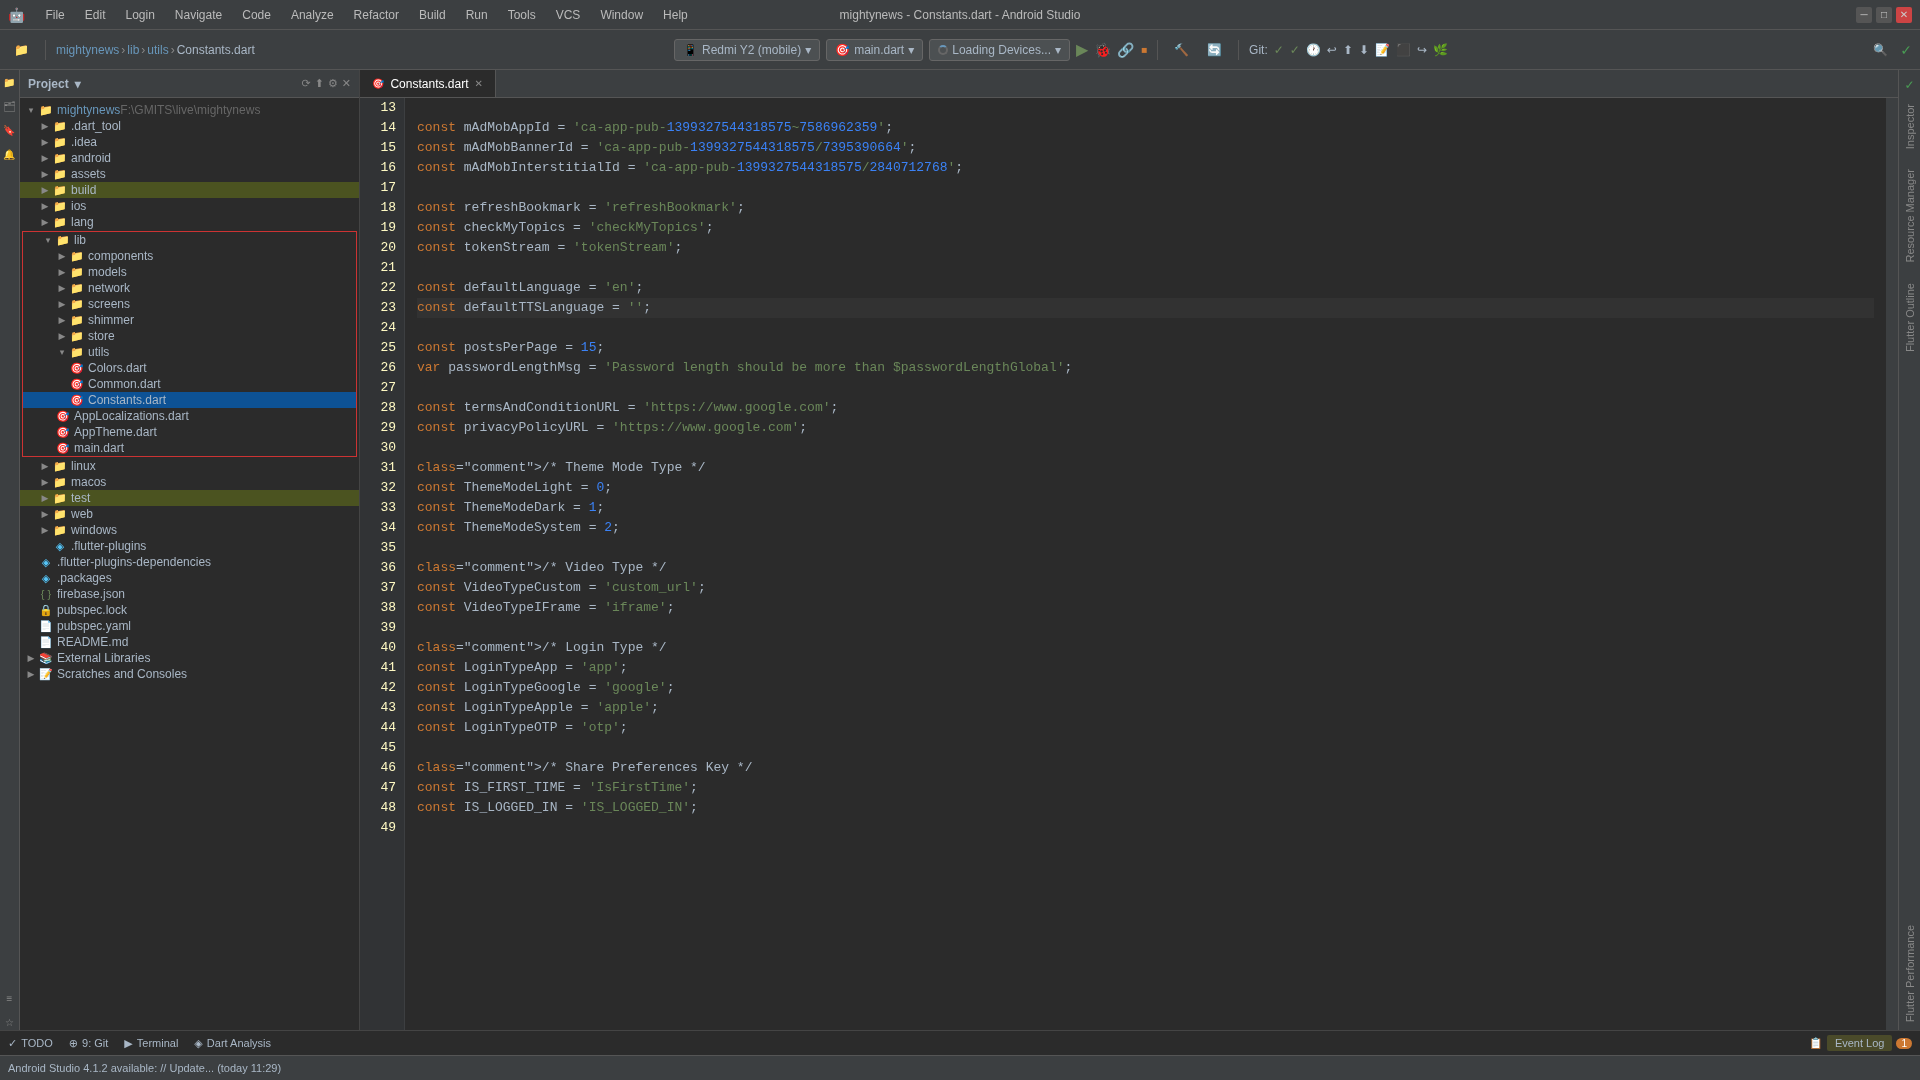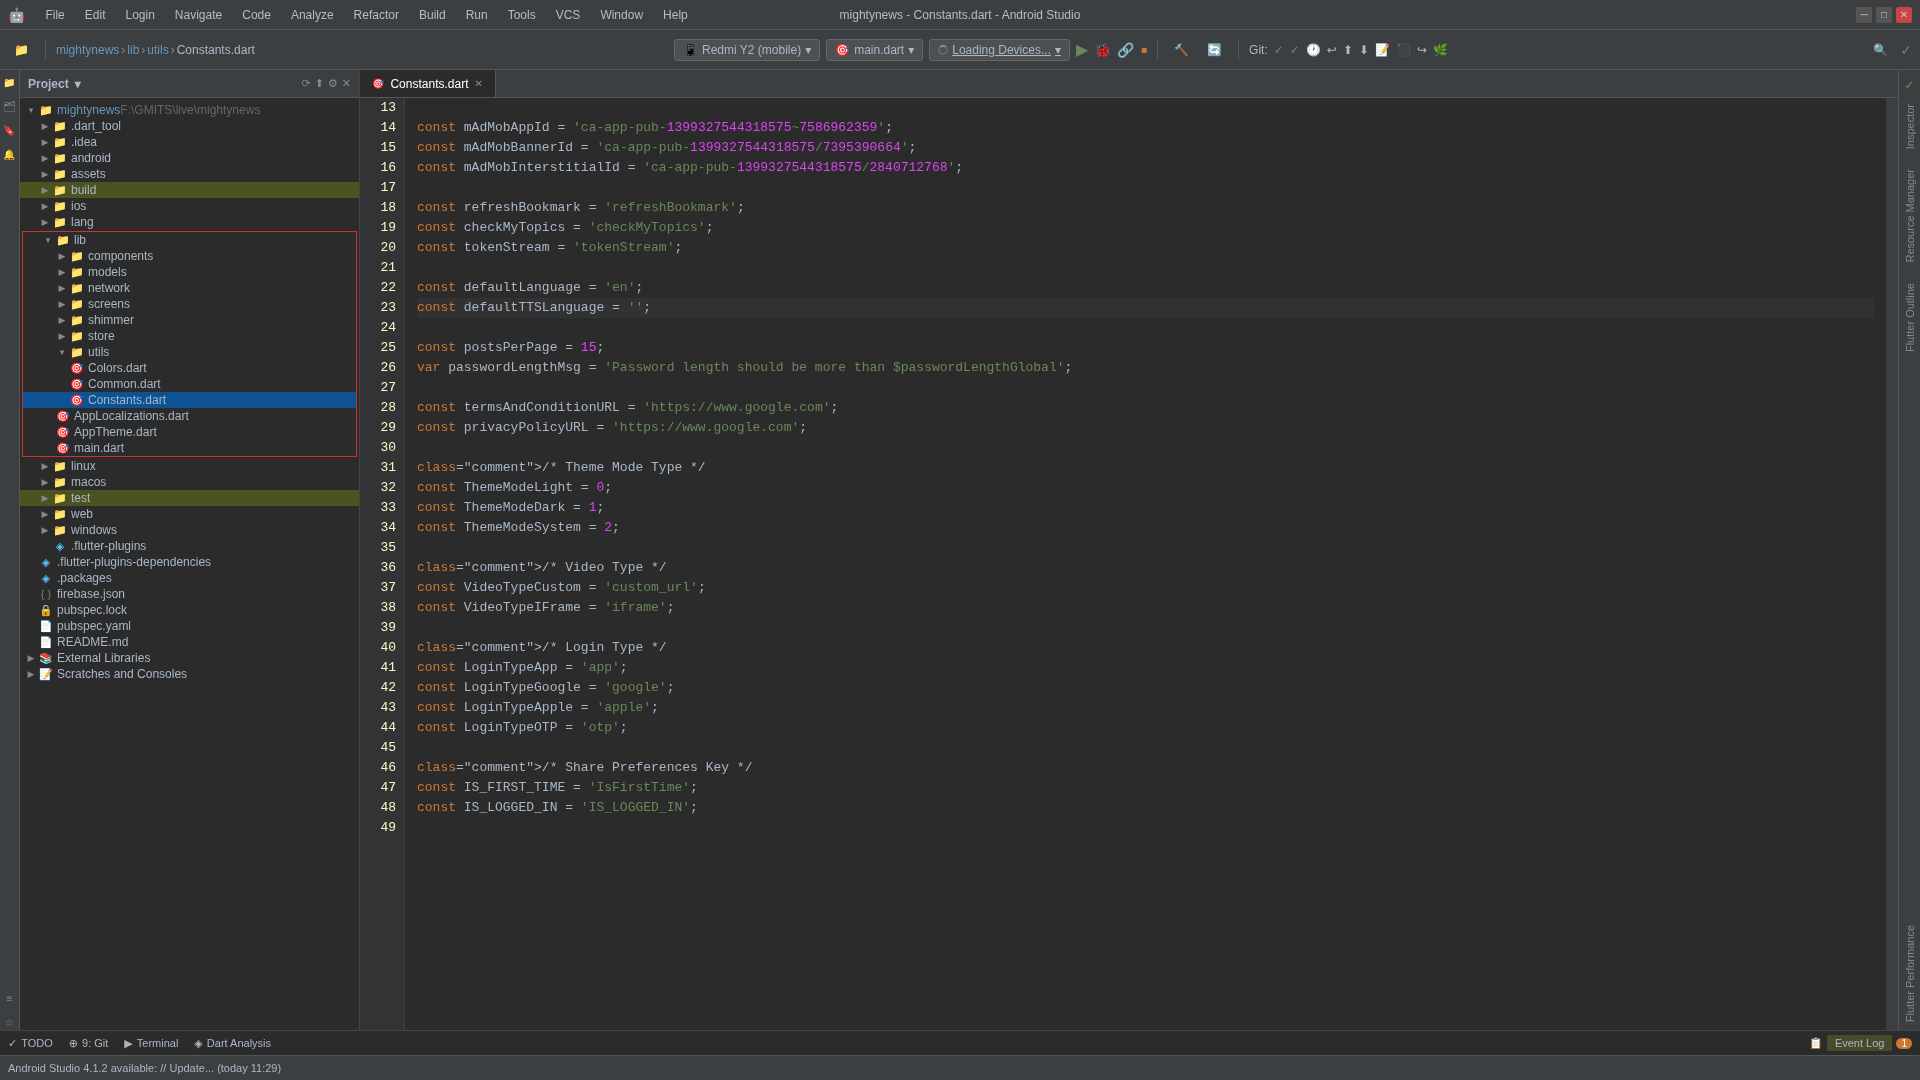--- a/index.html
+++ b/index.html
@@ -113,21 +113,20 @@
     .loading-devices {
       color: #a9b7c6;
       font-size: 12px;
       display: flex;
       align-items: center;
       gap: 4px;
       background: #4c5052;
       border: 1px solid #666;
       padding: 3px 8px;
       border-radius: 3px;
-      text-decoration: underline;
     }
     .git-area {
       display: flex;
       align-items: center;
       gap: 6px;
       color: #a9b7c6;
       font-size: 12px;
     }
 
     
@@ -290,21 +289,21 @@
     }
     .code-line {
       white-space: pre;
       min-height: 20px;
     }
     .code-line.current-line {
       background: #323232;
     }
     .kw { color: #cc7832; }
     .str { color: #6a8759; }
-    .num { color: #d946ef; }
+    .num { color: #3b82f6; }
 
     
     #right-panels {
       width: 20px;
       background: #3c3f41;
       border-left: 1px solid #555;
       display: flex;
       flex-direction: column;
       align-items: center;
       padding-top: 4px;

